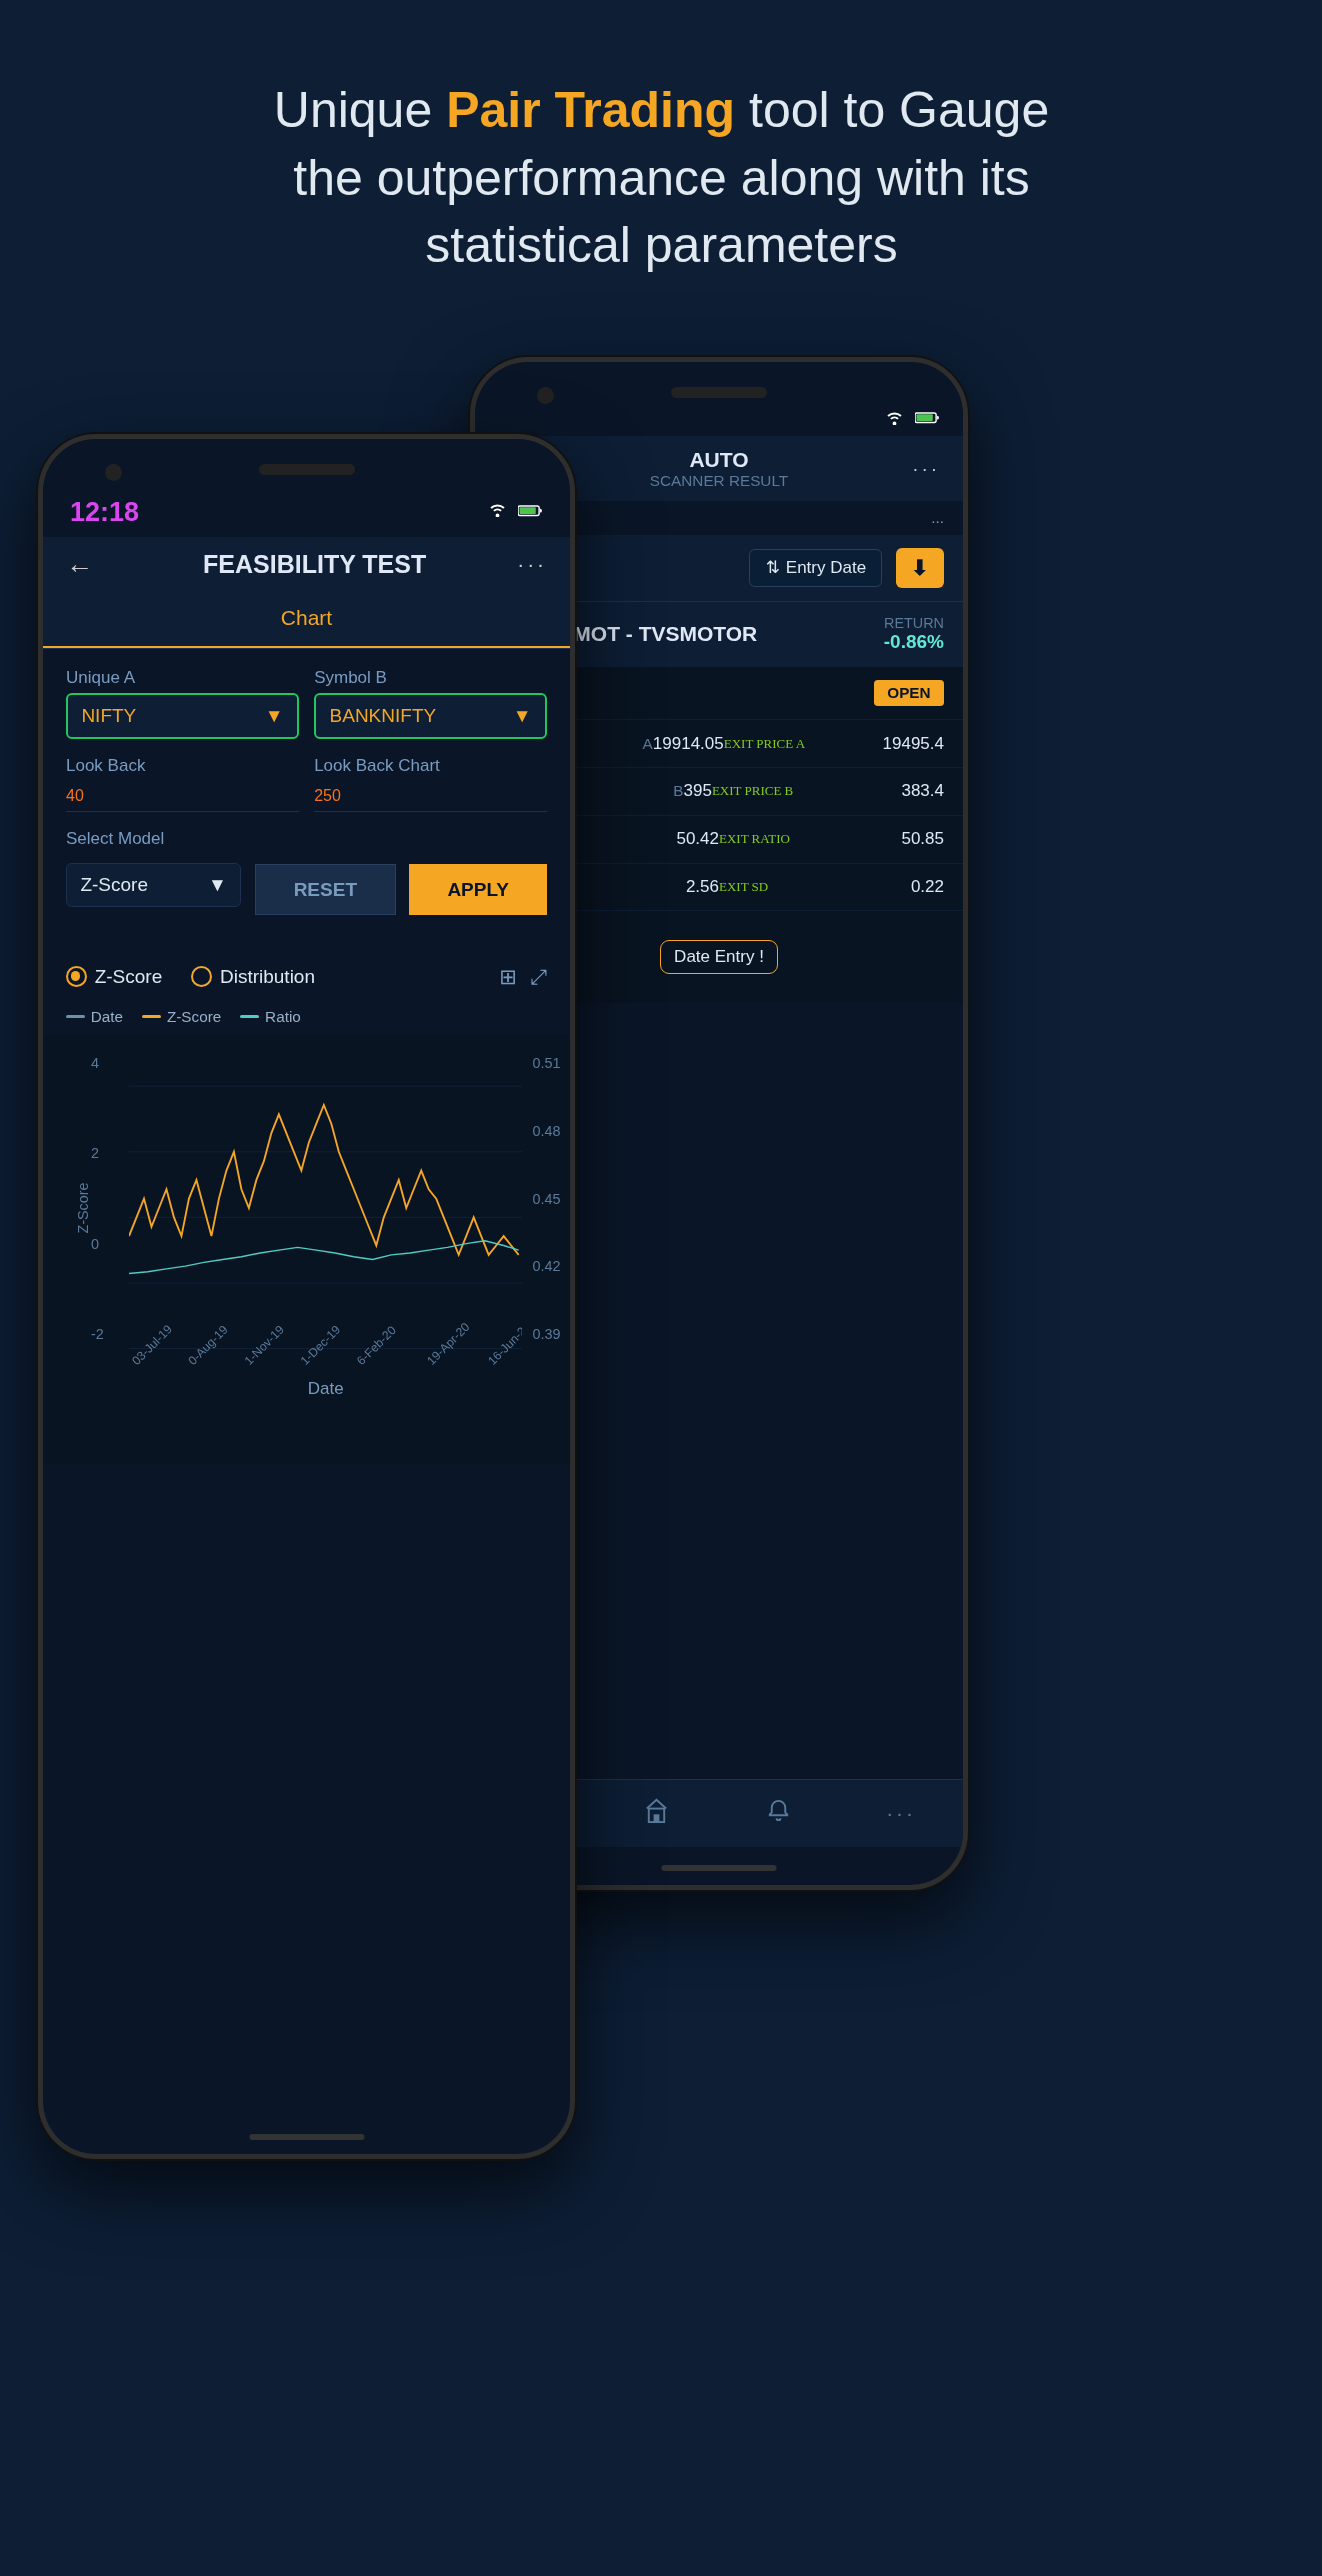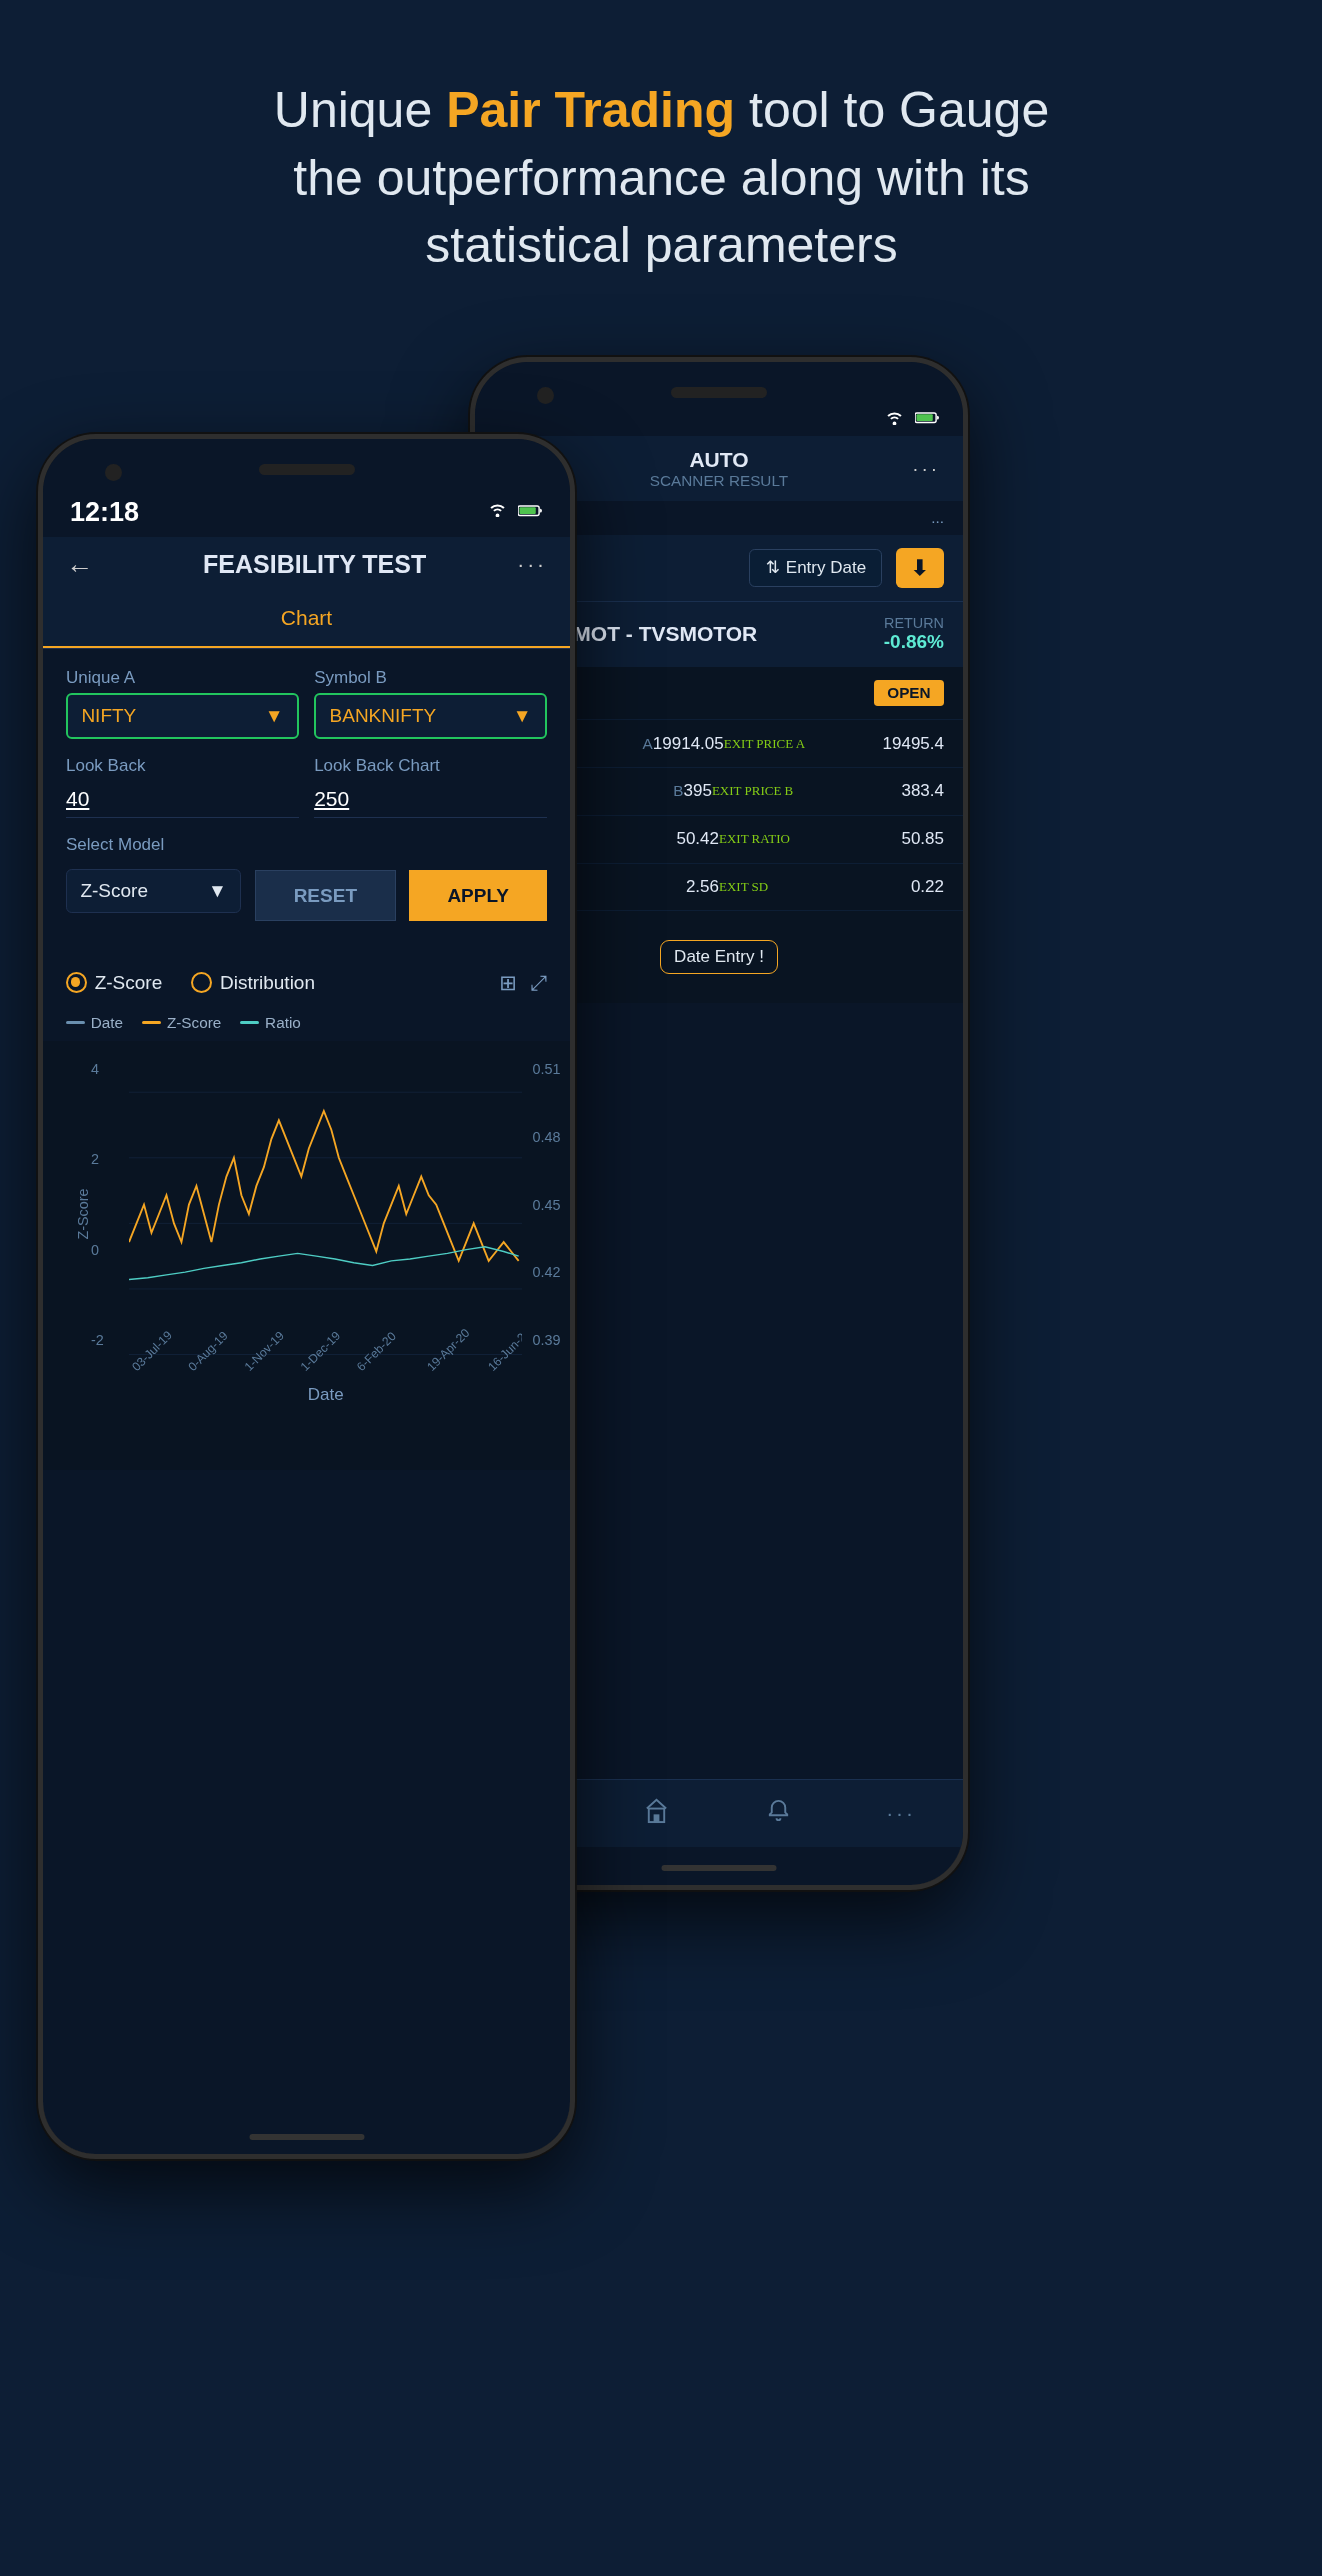--- a/index.html
+++ b/index.html
@@ -85,21 +85,21 @@
 
     
     .status-bar {
       display: flex;
       justify-content: space-between;
       align-items: center;
       padding: 58px 27px 9.6px;
       background: #0a1628;
     }
     .status-bar .time {
-      color: #ffffff;
+      color: #d946ef;
       font-size: 27px;
       font-weight: 600;
     }
     .status-icons {
       display: flex;
       gap: 9.6px;
       align-items: center;
     }
 
     
@@ -170,25 +170,24 @@
       border: 2px solid #22c55e;
       border-radius: 5.8px;
       color: #f5a623;
       font-size: 19px;
       padding: 9.6px 13.4px;
       display: flex;
       align-items: flex-start;
       justify-content: space-between;
     }
     .form-value {
-      color: #ffffff;
-      font-size: 21px;
+      color: #f97316;
+      font-size: 16px;
       padding: 5.8px 0;
       border-bottom: 1px solid #1e3050;
-      text-decoration: underline;
     }
 
     .select-model-section {
       margin-bottom: 17px;
     }
     .button-row {
       display: flex;
       gap: 13.4px;
       margin-top: 9.6px;
       justify-content: flex-end;

